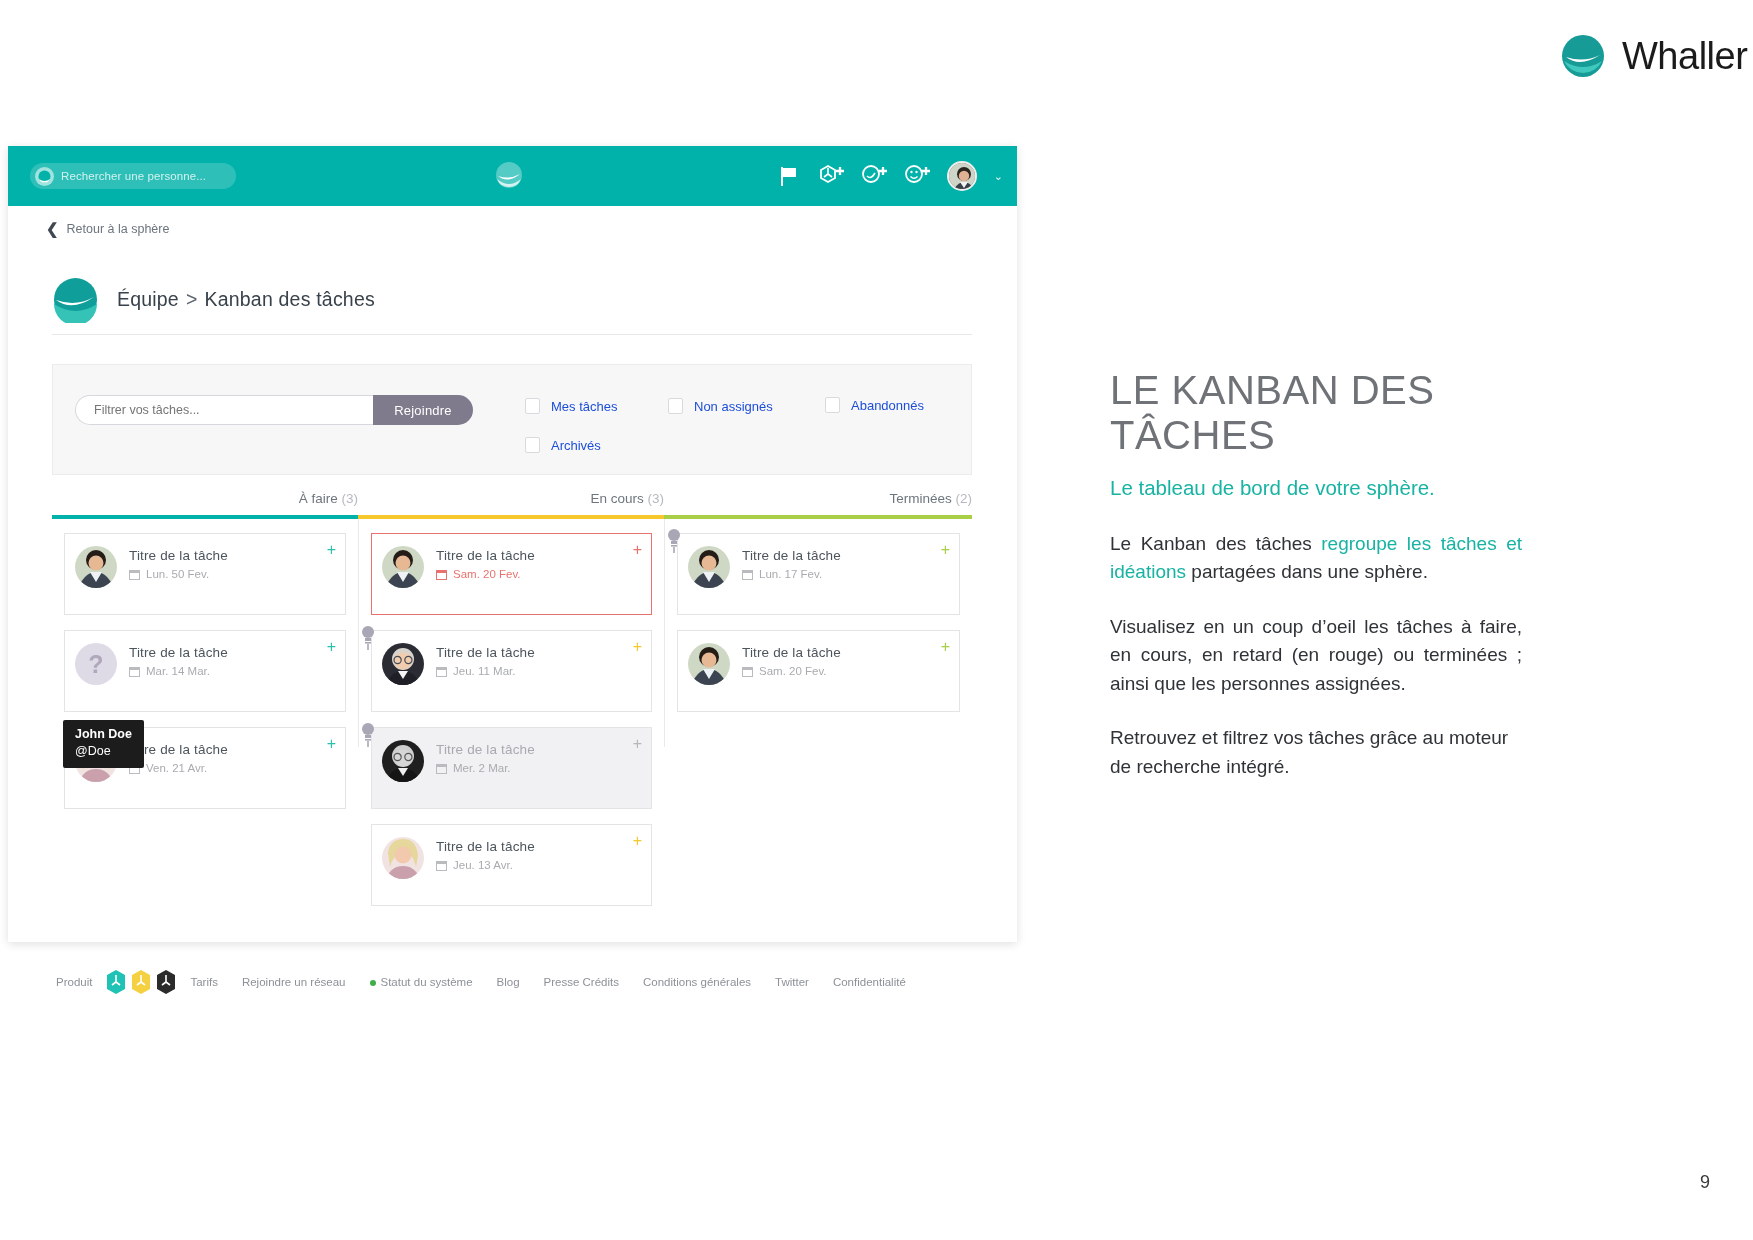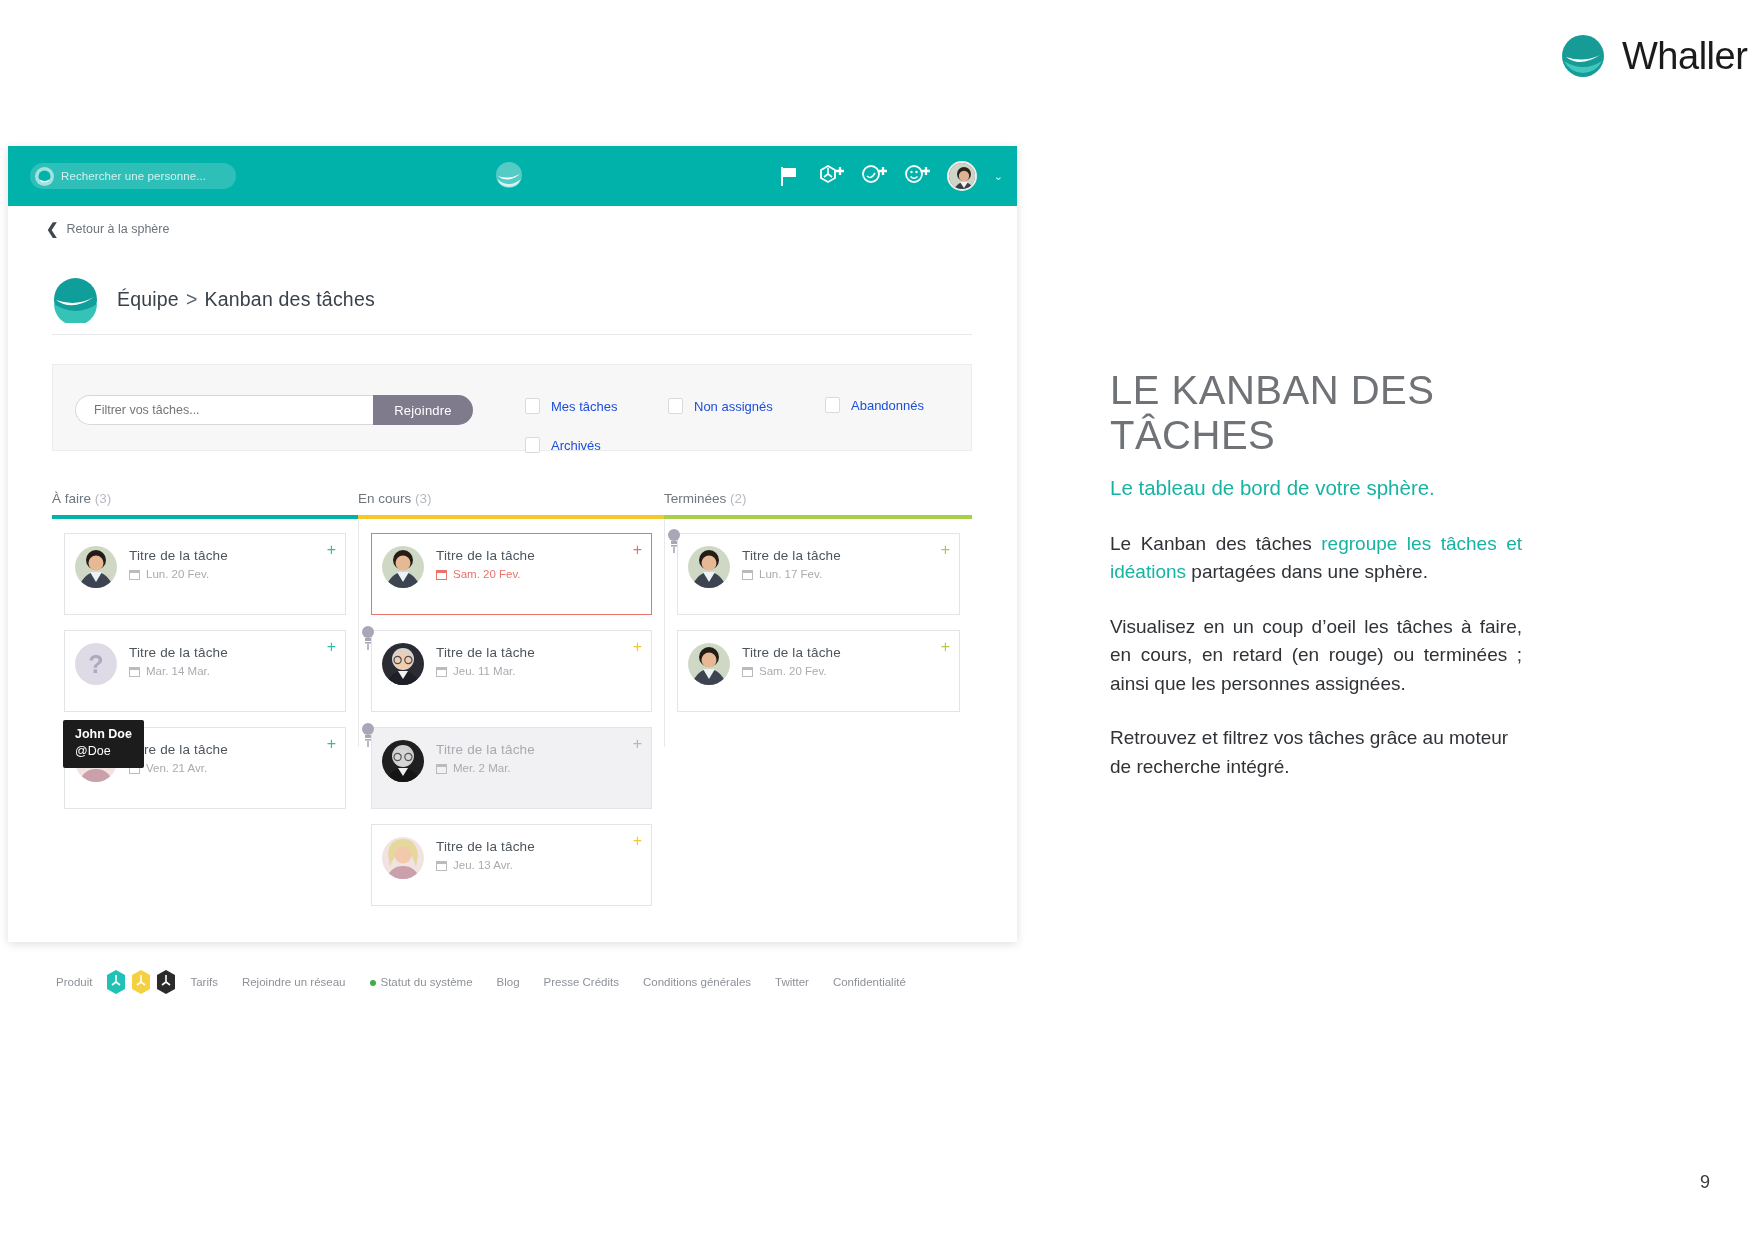--- a/index.html
+++ b/index.html
@@ -62,42 +62,42 @@
 
   
   .crumb { position:absolute; left:44px; top:130px; display:flex; align-items:center; }
   .crumb-logo { width:47px; height:47px; margin-right:18px; }
   .crumb-txt { font-size:19.5px; color:#39424b; letter-spacing:0.2px; }
   .crumb-sep { color:#5c656e; margin:0 7px; }
   .crumb-rule { position:absolute; left:44px; top:188px; width:920px; height:1px; background:#e6e8ea; }
 
   
   .filters {
-    position:absolute; left:44px; top:218px; width:920px; height:87px;
+    position:absolute; left:44px; top:218px; width:920px; height:111px;
     background:#f7f7f8; border:1px solid #ebecee;
   }
   .search-wrap { position:absolute; left:22px; top:30px; width:398px; height:30px; display:flex; }
   .search-input {
     flex:1; height:30px; border:1px solid #d9d6dd; border-right:none;
     border-radius:15px 0 0 15px; background:#fff;
     padding-left:18px; font-size:12.5px; color:#b9b6bd;
     font-family:"Liberation Sans",sans-serif; outline:none;
   }
   .search-btn {
     width:100px; height:30px; border:none; border-radius:0 15px 15px 0;
     background:#7f7b8c; color:#fff; font-size:13px; letter-spacing:0.2px;
     font-family:"Liberation Sans",sans-serif; cursor:pointer;
   }
   .cbox-row { position:absolute; display:flex; align-items:center; }
   .cb { width:15px; height:16px; border:1px solid #d9dadd; background:#fff; border-radius:2px; margin-right:11px; }
   .cb-lb { font-size:13px; color:#1d4ed8; }
 
   
   .kan { position:absolute; left:44px; top:345px; width:920px; }
-  .kh { position:absolute; top:0; text-align:left; font-size:13.5px; color:#6d757d; }
+  .kh { position:absolute; top:0; text-align:right; font-size:13.5px; color:#6d757d; }
   .kh .cnt { color:#b6bac0; }
   .kbars { position:absolute; top:24px; left:0; width:920px; height:4px; display:flex; }
   .kbar { height:4px; }
   .kbar.c1 { width:306px; background:#00b2a9; }
   .kbar.c2 { width:306px; background:#f7c82b; }
   .kbar.c3 { width:308px; background:#a9cf47; }
 
   .kbody { position:absolute; top:28px; left:0; width:920px; height:228px; display:flex; }
   .kcol { width:306px; position:relative; padding:14px 12px 0 12px; }
   .kcol.divider { border-left:1px solid #e8e9eb; }
@@ -308,21 +308,21 @@
             </div>
             <div class="cbody">
               <div class="ctitle">Titre de la tâche</div>
               <div class="cdate">
                 <span class="cal">
                   <svg width="11" height="11" viewBox="0 0 11 11">
                         <rect x="0.5" y="1.5" width="10" height="9" fill="none" stroke="#b9bbbf"></rect>
                         <rect x="0.5" y="1.5" width="10" height="2.5" fill="#b9bbbf"></rect>
                       </svg>
                 </span>
-                <span>Lun. 20 Fev.</span>
+                <span>Lun. 50 Fev.</span>
               </div>
             </div>
             <div class="plus teal">+</div>
           </div>
 
           <div class="card">
             <div class="av q">?</div>
             <div class="cbody">
               <div class="ctitle">Titre de la tâche</div>
               <div class="cdate">

